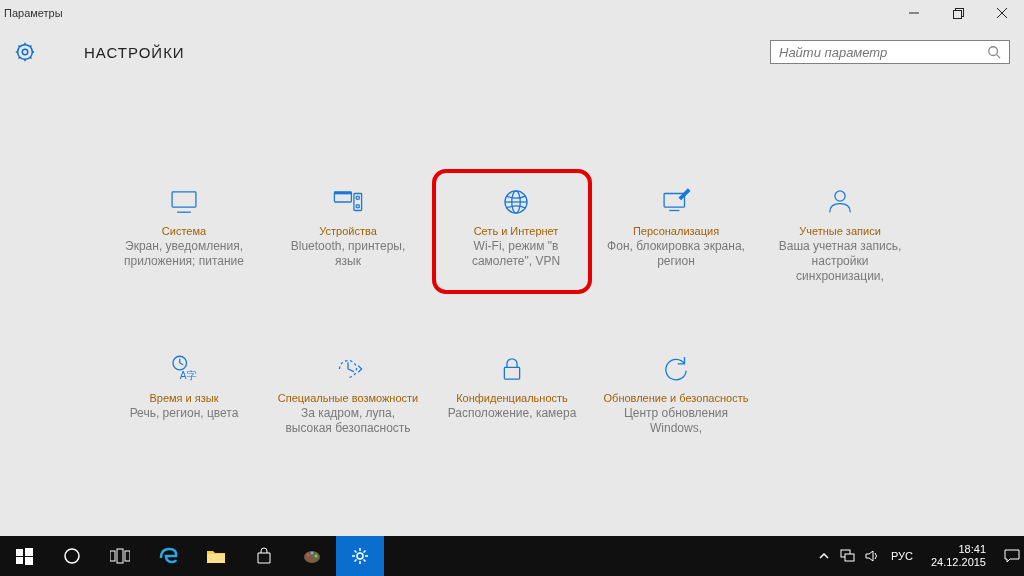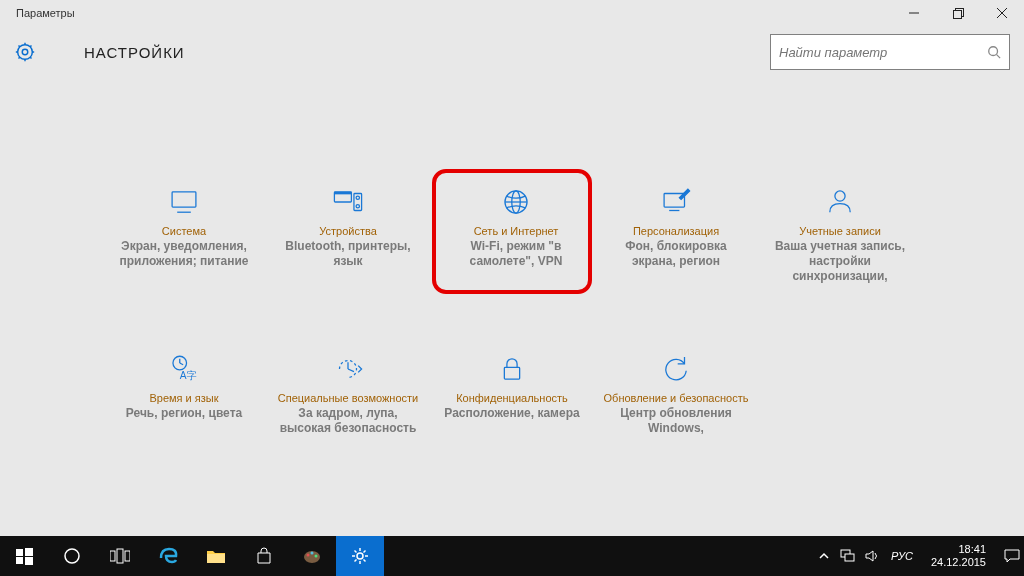--- a/index.html
+++ b/index.html
@@ -3,21 +3,21 @@
 <meta charset="utf-8">
 <style>
   * { margin: 0; padding: 0; box-sizing: border-box; font-family: "Segoe UI", Tahoma, sans-serif; }
   html, body { width: 1024px; height: 576px; overflow: hidden; background: #e8e8e8; }
 
   
   .titlebar {
     height: 26px;
     display: flex; align-items: center;
     font-size: 11px;
-    padding-left: 16px;
+    padding-left: 4px;
     background: #e8e8e8;
   }
   .titlebar-title { flex: 0 0 auto; color: #333; }
   .titlebar-spacer { flex: 1 1 auto; }
   .titlebar-btn {
     width: 44px; height: 26px;
     display: flex; align-items: center; justify-content: center;
     font-size: 11px; color: #222;
   }
   .titlebar-btn svg { display:block; }
@@ -26,21 +26,21 @@
   .header {
     height: 52px;
     display: flex; align-items: center;
     padding: 0 14px;
     gap: 36px;
   }
   .header .gear { width: 22px; height: 22px; color: #0a6ecf; margin-right: 12px; }
   .header-title { font-size: 15px; letter-spacing: 1px; color: #222; flex: 0 0 auto; }
   .header-spacer { flex: 1 1 auto; }
   .search-box {
-    width: 240px; height: 36px;
+    width: 240px; height: 24px;
     border: 1px solid #808080;
     background: #fff;
     display: flex; align-items: center;
     padding: 0 8px;
   }
   .search-box input {
     flex: 1 1 auto; border: none; outline: none;
     font-size: 13px; color: #555; background: transparent;
     font-style: italic;
   }
@@ -70,21 +70,21 @@
     padding: 8px 2px 6px 10px;
   }
   .tile .ico {
     height: 42px;
     display: flex; align-items: center; justify-content: center;
     color: #737373;
     margin-bottom: 2px;
   }
   .tile .ico svg { width: 34px; height: 34px; stroke: #1a78d6; fill: none; stroke-width: 1.5; }
   .tile .name { font-size: 11px; color: #a16207; margin-bottom: 2px; }
-  .tile .desc { font-size: 12px; color: #7a7a7a; line-height: 1.25; padding: 0 4px; font-weight: bold; }
+  .tile .desc { font-size: 12px; color: #7a7a7a; line-height: 1.25; padding: 0 4px; }
 
   
   .taskbar {
     position: absolute; left: 0; right: 0; bottom: 0;
     height: 40px;
     background: #101010;
     display: flex; align-items: stretch;
     color: #fff;
   }
   .taskbar-btn {
@@ -92,21 +92,21 @@
     display: flex; align-items: center; justify-content: center;
   }
   .taskbar-btn svg { display:block; }
   .taskbar-btn.active { background: #0a6ecf; }
   .taskbar-spacer { flex: 1 1 auto; }
   .tray {
     display: flex; align-items: center;
     gap: 10px;
     padding-right: 4px;
   }
-  .tray-item { display:flex; align-items:center; color:#fff; font-size:11px;font-style:italic; }
+  .tray-item { display:flex; align-items:center; color:#fff; font-size:11px; }
   .tray-item svg { display:block; }
   .tray-clock { text-align: right; font-size: 11px; line-height: 1.15; padding: 0 8px; }
 </style>
 </head>
 <body>
 
 <div class="titlebar">
   <span class="titlebar-title">Параметры</span>
   <div class="titlebar-spacer"></div>
   <div class="titlebar-btn">

